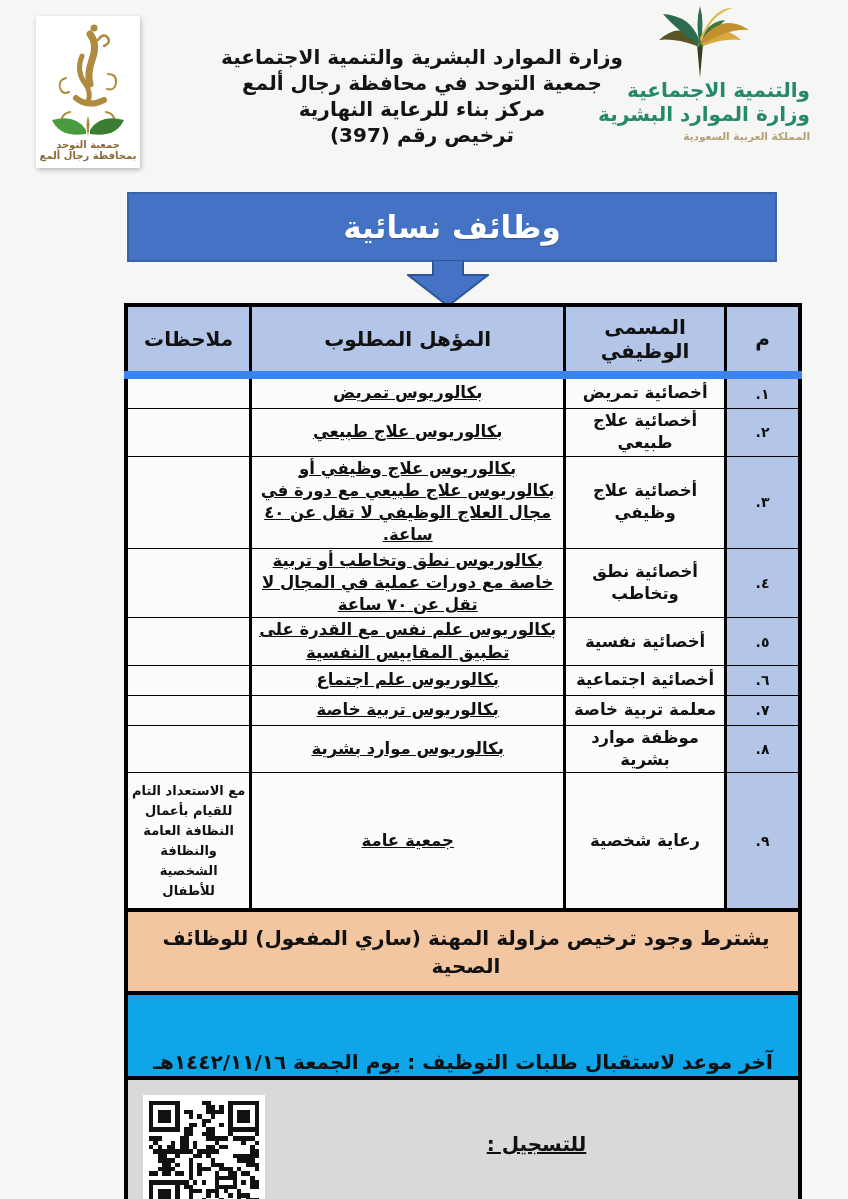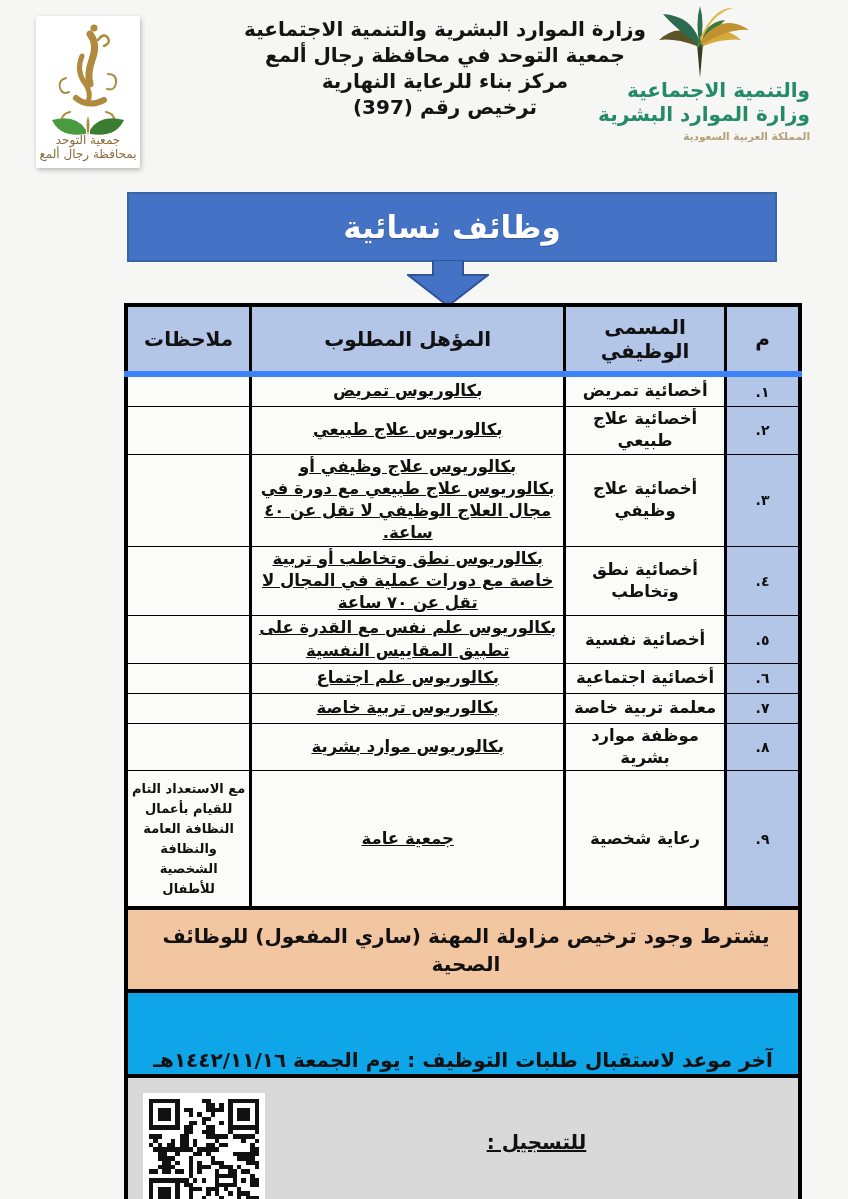--- a/index.html
+++ b/index.html
@@ -5,23 +5,23 @@
   html,body{margin:0;padding:0;background:#f6f6f4;}
   .page{position:relative;width:848px;height:1199px;background:#f6f6f4;overflow:hidden;
         font-family:"DejaVu Sans",sans-serif;color:#111;}
 
   
   .top-header{position:absolute;top:0;left:0;width:848px;height:192px;}
   .assoc-logo{position:absolute;left:36px;top:16px;width:104px;height:152px;background:#fff;
               box-shadow:1px 2px 5px rgba(0,0,0,.25);border-radius:2px;}
   .assoc-logo svg{display:block;}
   .assoc-caption{position:absolute;bottom:7px;left:0;width:100%;text-align:center;
-                 font-size:12px;font-weight:normal;color:#8a6b3a;}
-  .org-lines{position:absolute;left:185px;top:16px;width:520px;height:160px;
-             display:flex;flex-direction:column;justify-content:flex-start;
+                 font-size:10px;font-weight:bold;color:#8a6b3a;}
+  .org-lines{position:absolute;left:162px;top:16px;width:520px;height:160px;
+             display:flex;flex-direction:column;justify-content:center;
              text-align:center;direction:rtl;}
   .org-line{font-weight:bold;font-size:20px;line-height:1.3;color:#141414;}
   .ministry-logo{position:absolute;right:38px;top:2px;width:235px;height:160px;direction:rtl;}
   .ministry-palm{position:absolute;right:55px;top:2px;}
   .ministry-text{position:absolute;top:76px;right:0;width:100%;text-align:right;}
   .ministry-line{font-size:20px;line-height:1.22;font-weight:bold;color:#258a66;}
   .ministry-tagline{font-size:10.5px;font-weight:bold;color:#b5a07c;margin-top:3px;letter-spacing:1px;}
 
   
   .banner{position:absolute;left:127px;top:192px;width:650px;height:70px;background:#4472c4;
@@ -37,21 +37,21 @@
   table.jobs{border:4.5px solid #000;}
   th{background:#b4c6e7;font-size:20px;font-weight:bold;height:62px;}
   td{font-weight:bold;text-align:center;vertical-align:middle;}
   td.cell-no{background:#b4c6e7;font-size:14px;}
   td.cell-job{font-size:16.5px;line-height:1.35;}
   td.cell-qual{font-size:16.5px;line-height:1.35;text-decoration:underline;}
   td.cell-notes{font-size:13px;line-height:1.55;}
   tr.r1 td,tr.r2 td,tr.r6 td,tr.r7 td,tr.r8 td{height:27px;}
   tr.r3 td{height:70px;} tr.r4 td{height:46px;} tr.r5 td{height:44px;} tr.r9 td{height:133px;}
   th.h-notes{border-bottom:3px solid #000;}
-  table.jobs tr th{border-bottom:6px solid #3b82f6;}
+  table.jobs tr th{border-bottom:8px solid #3b82f6;}
 
   .section{box-sizing:border-box;border:4.5px solid #000;margin-top:-4.5px;width:678px;
            display:flex;align-items:center;justify-content:center;direction:rtl;}
   .section-license{height:88px;background:#f3c6a2;padding-left:6px;}
   .section-deadline{height:89px;background:#0ea5e9;align-items:flex-end;}
   .notice-text{font-size:20px;font-weight:bold;text-align:center;padding:0 14px;line-height:1.4;}
   .section-register{height:160px;background:#d9d9d9;justify-content:flex-start;direction:ltr;}
   .qr-box{width:122px;height:122px;background:#fff;margin-left:15px;flex:0 0 auto;
           display:flex;align-items:center;justify-content:center;}
   .qr-box svg{display:block;}

